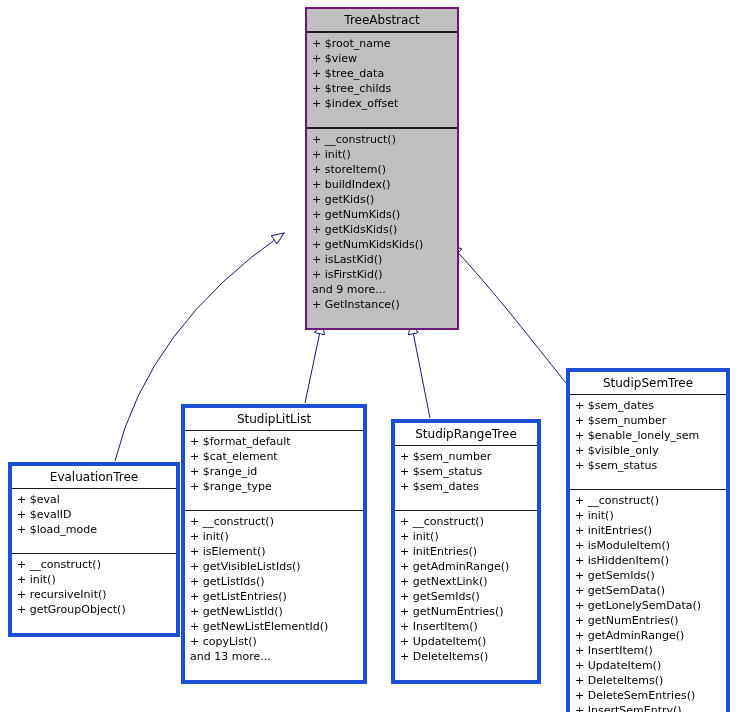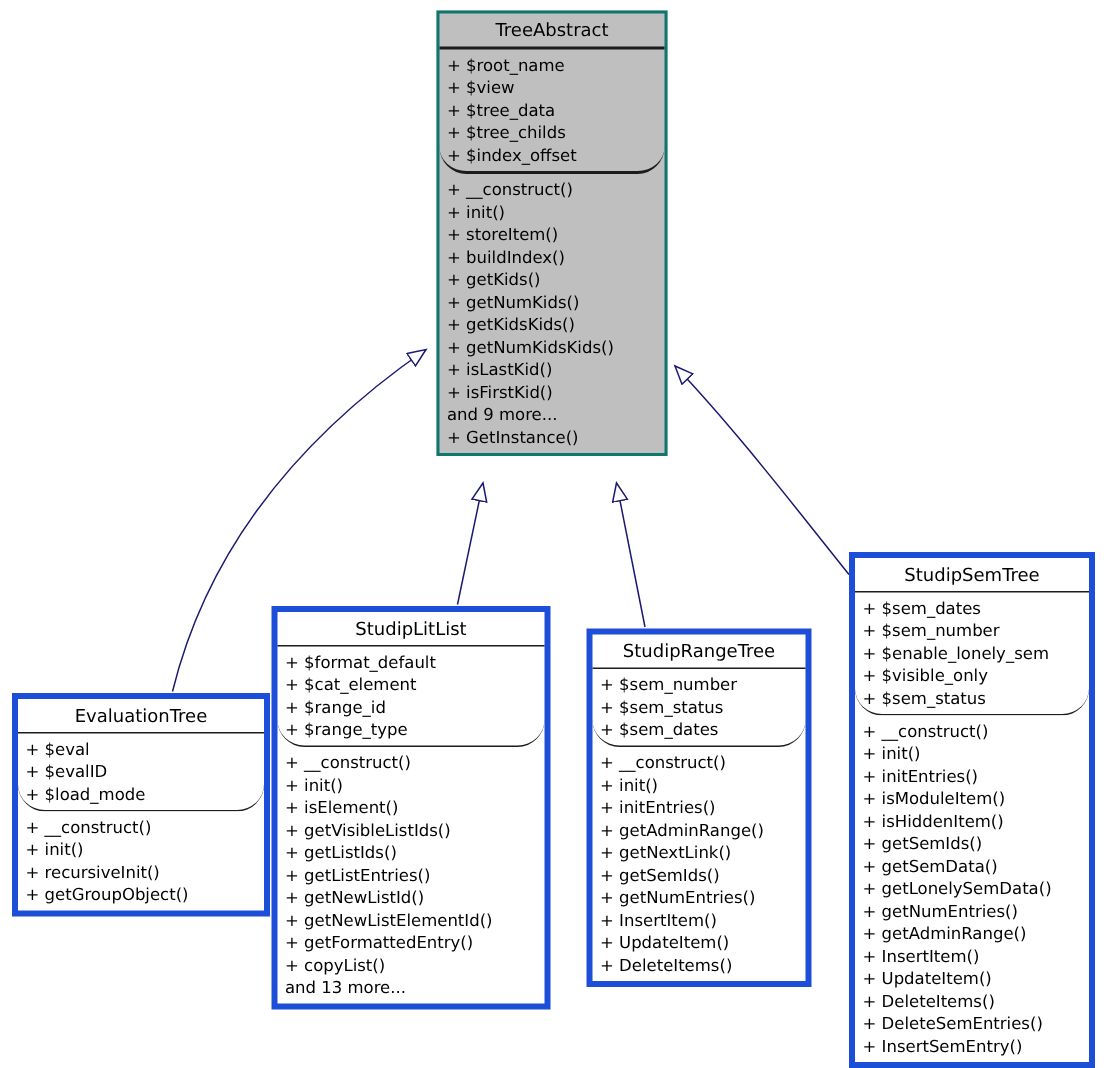--- a/index.html
+++ b/index.html
@@ -21,35 +21,35 @@
   .uml-class {
     position: absolute;
     box-sizing: border-box;
     background: #ffffff;
     border: 4px solid #1d4ed8;
     font-size: 11px;
     z-index: 1;
   }
   .uml-class.base {
     background: #bfbfbf;
-    border: 2px solid #0f766e;
+    border: 2px solid #701a75;
+    margin-left: 14px;
   }
   .uml-title {
     text-align: center;
     font-size: 12px;
     padding: 3px 4px 3px;
     line-height: 16px;
     border-bottom: 1px solid #1c1c1c;
     white-space: nowrap;
   }
   .base .uml-title { border-bottom-width: 2px; }
   .uml-section {
-    padding: 3px 4px 3px 5px;
+    padding: 3px 4px 16px 5px;
     border-bottom: 1px solid #1c1c1c;
-    border-radius: 18px;
   }
   .base .uml-section { border-bottom-width: 2px; }
   .uml-section:last-child { border-bottom: none !important; }
   .uml-member {
     line-height: 15px;
     white-space: nowrap;
   }
   
   #cls-treeabstract   { left: 291px; top: 7px;   width: 154px; }
   #cls-evaluationtree { left: 8px;   top: 462px; width: 172px; }
@@ -124,21 +124,20 @@
       </div>
     <div class="uml-section">
         <div class="uml-member">+ __construct()</div>
         <div class="uml-member">+ init()</div>
         <div class="uml-member">+ isElement()</div>
         <div class="uml-member">+ getVisibleListIds()</div>
         <div class="uml-member">+ getListIds()</div>
         <div class="uml-member">+ getListEntries()</div>
         <div class="uml-member">+ getNewListId()</div>
         <div class="uml-member">+ getNewListElementId()</div>
-        <div class="uml-member">+ getFormattedEntry()</div>
         <div class="uml-member">+ copyList()</div>
         <div class="uml-member">and 13 more...</div>
       </div>
   </div>
 
   <div class="uml-class" id="cls-studiprangetree">
     <div class="uml-title">StudipRangeTree</div>
     <div class="uml-section">
         <div class="uml-member">+ $sem_number</div>
         <div class="uml-member">+ $sem_status</div>

